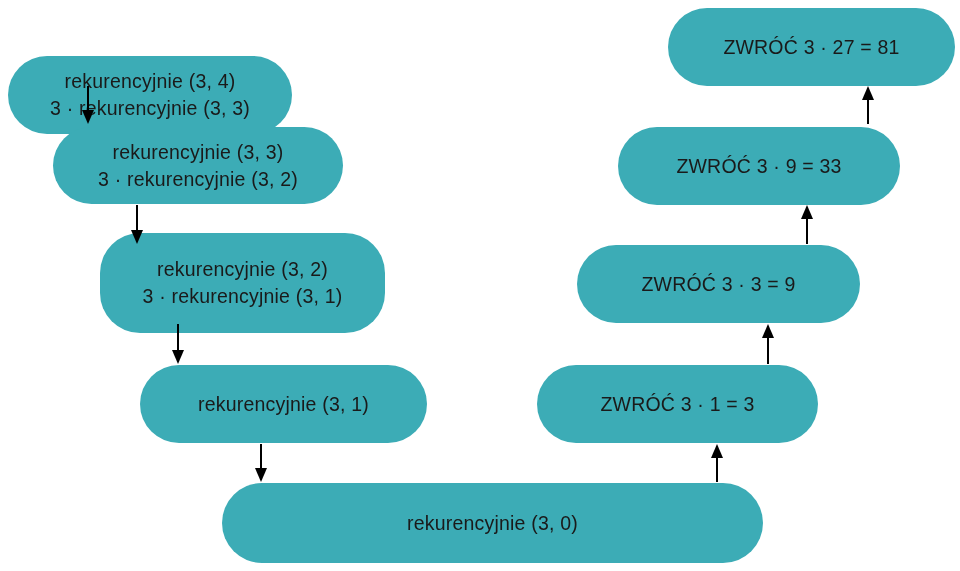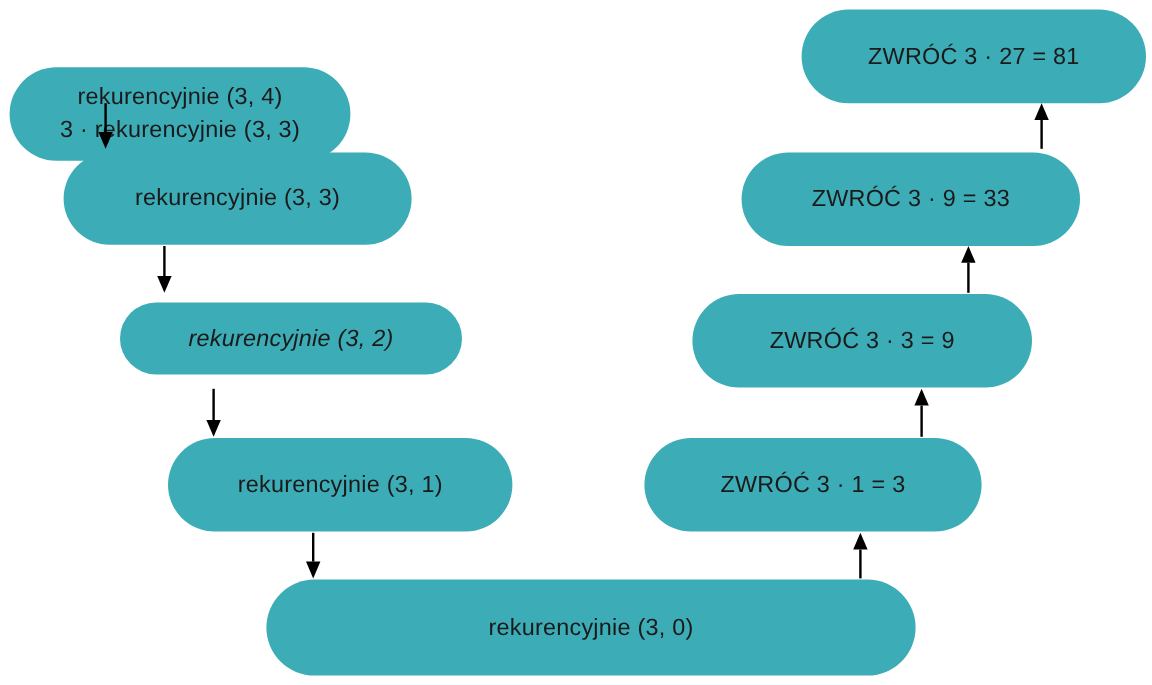--- a/index.html
+++ b/index.html
@@ -63,24 +63,26 @@
 
 <div class="canvas">
 
   <div class="node" style="left:8px; top:8px; width:284px; height:78px;margin-top:48px;">
     <span>rekurencyjnie (3, 4)</span>
     <span>3 · rekurencyjnie (3, 3)</span>
   </div>
 
   <div class="node" style="left:53px; top:127px; width:290px; height:77px;">
     <span>rekurencyjnie (3, 3)</span>
+    <span>3 · rekurencyjnie (3, 2)</span>
   </div>
 
-  <div class="node" style="left:100px; top:252px; width:285px; height:60px;font-style:italic;">
+  <div class="node" style="left:100px; top:233px; width:285px; height:100px;">
     <span>rekurencyjnie (3, 2)</span>
+    <span>3 · rekurencyjnie (3, 1)</span>
   </div>
 
   <div class="node" style="left:140px; top:365px; width:287px; height:78px;gap:37px;">
     <span>rekurencyjnie (3, 1)</span>
   </div>
 
   <div class="node" style="left:222px; top:483px; width:541px; height:80px;">
     <span>rekurencyjnie (3, 0)</span>
   </div>
 

